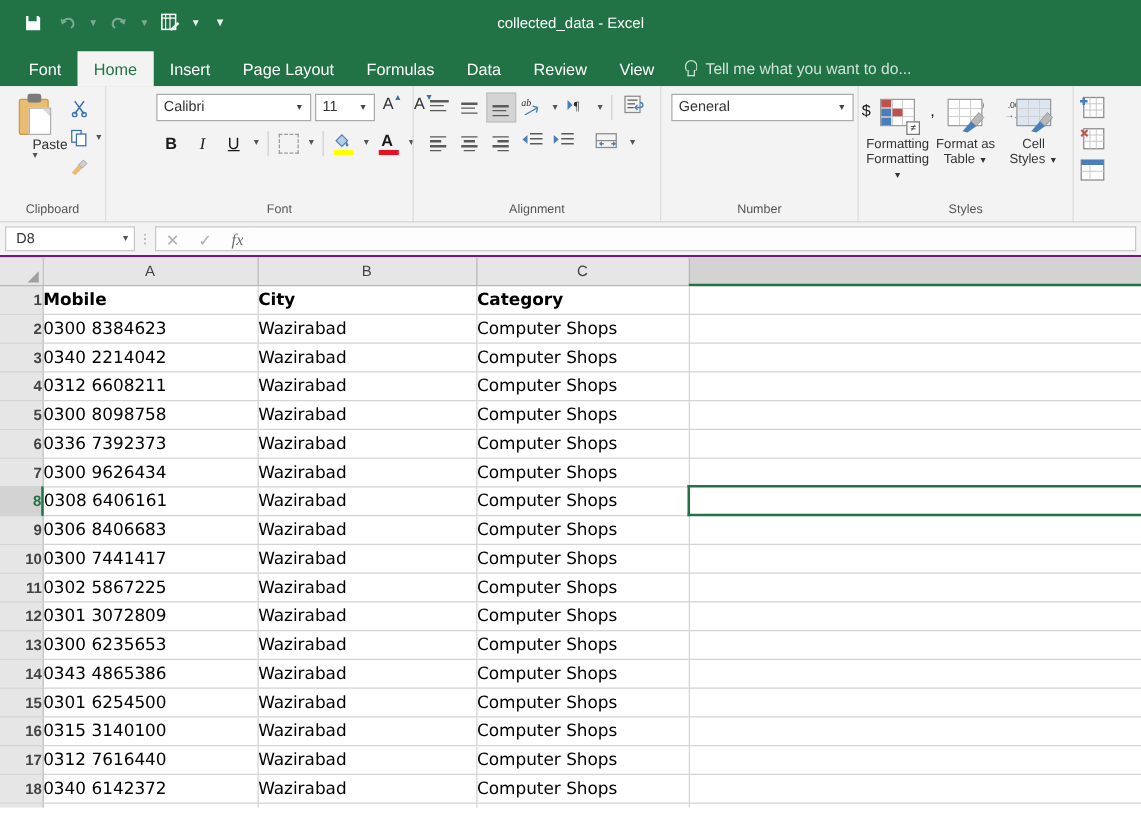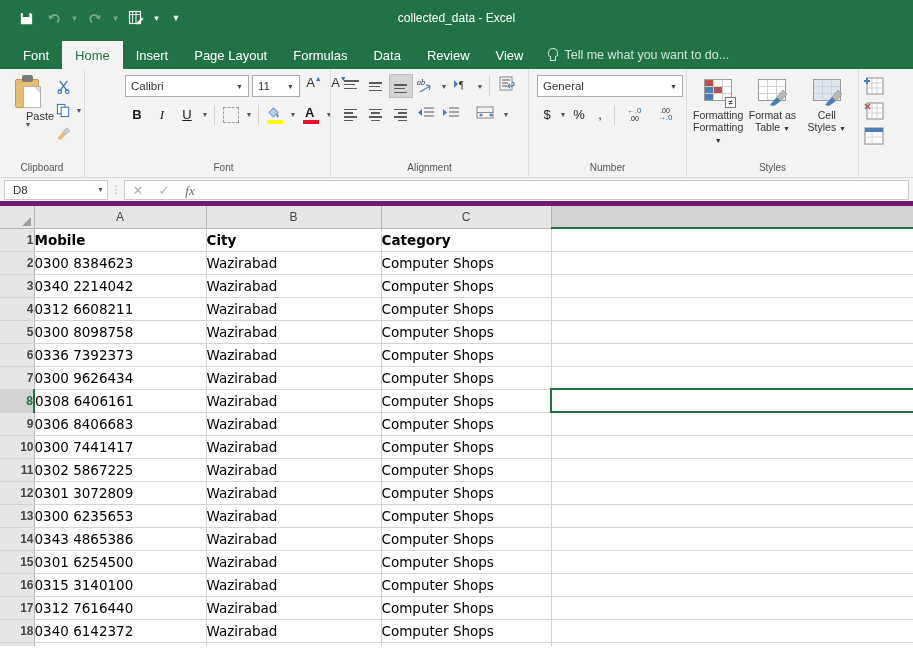--- a/index.html
+++ b/index.html
@@ -266,21 +266,21 @@
   .cells-group { width: 36px; overflow: hidden; }
   .cells-col { display: flex; flex-direction: column; gap: 3px; padding-top: 3px; }
   .cell-ic { width: 24px; height: 22px; position: relative; }
 
   
   .formulabar {
     height: 28px;
     background: #f3f3f3;
     display: flex; align-items: center;
     padding: 0 4px;
-    border-bottom: 5px solid #701a75;
+    border-bottom: 2px solid #701a75;
   }
   .namebox {
     width: 104px; height: 20px;
     background: #fff;
     border: 1px solid #c8c8c8;
     display: flex; align-items: center;
     padding: 0 3px 0 8px;
     font-size: 11.5px; color: #333;
   }
   .namebox .nv { flex: 1; }
@@ -645,21 +645,21 @@
             </svg>
           </span>
         </div>
         <div class="mini-caret">▼</div>
       </div>
     </div>
     <div class="rgroup-label">Alignment</div>
   </div>
 
   <div class="rgroup num-group">
-    <div class="rgroup-body" style="flex-direction:column;padding-left:4px;">
+    <div class="rgroup-body" style="flex-direction:row;padding-left:4px;">
       <div class="num-row1">
         <div class="combo num-combo">
           <span class="cv">General</span>
           <span class="cd">▼</span>
         </div>
       </div>
       <div class="num-row2">
         <div class="nbtn">$</div>
         <div class="mini-caret">▼</div>
         <div class="nbtn">%</div>

